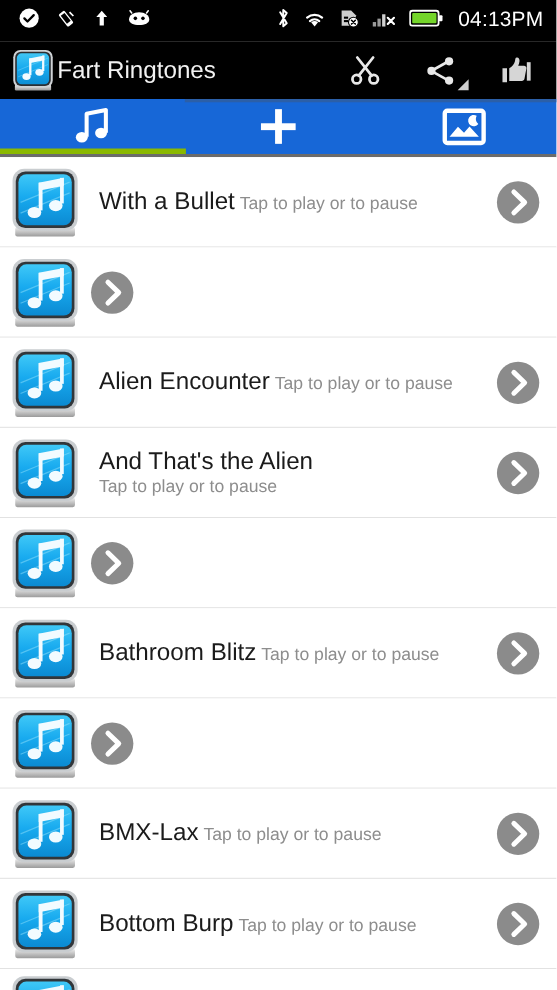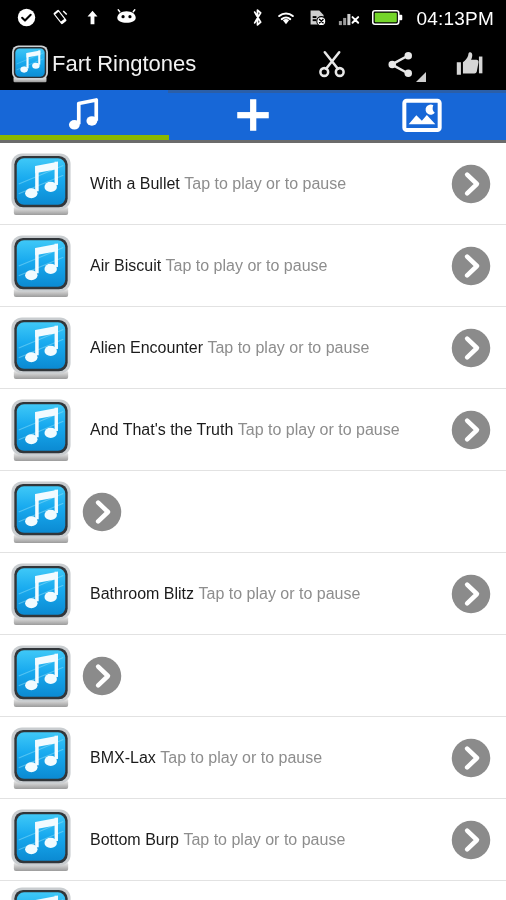--- a/index.html
+++ b/index.html
@@ -42,21 +42,21 @@
   .tabshadow { height:3px; background:#6b6b6b; }
   .tabshadow-blue { position:absolute; left:168px; right:0; top:0; height:3px; background:#2b5fa8; }
 
   
   .list { position:relative; background:#fff; }
   .row { height:82px; display:flex; align-items:center; padding:0 14px 0 9px;
          border-bottom:1px solid #e2e2e2; background:#fff; }
   .row.partial { height:24px; overflow:hidden; border-bottom:none; align-items:flex-start; padding-top:4px; }
   .row-icon { width:64px; height:66px; flex:0 0 auto; }
   .row-text { flex:1 1 auto; margin-left:17px; min-width:0; }
-  .row-title { font-size:16px; color:#1b1b1b; line-height:26px; white-space:nowrap;
+  .row-title { font-size:22px; color:#1b1b1b; line-height:26px; white-space:nowrap;
                overflow:hidden; text-overflow:ellipsis; }
   .row-sub { font-size:16px; color:#8d8d8d; line-height:22px; margin-top:3px; white-space:nowrap; }
   .row-arrow { flex:0 0 auto; width:42px; height:42px; margin-left:8px; }
 
   
   .mi-outer { width:100%; height:100%; display:block; }
 </style>
 </head>
 <body>
 
@@ -260,24 +260,20 @@
         <rect x="5.5" y="5" width="55" height="53" rx="9" fill="#31363a"></rect>
         <rect x="8" y="7.5" width="50" height="48" rx="7.5" class="gblue" fill="url(#rBlue)"></rect>
         <path d="M10 34 L56 15 M10 44 L56 25" stroke="#8fe0fa" stroke-width="1.2" opacity=".5" fill="none"></path>
         <path d="M27 15.5 L50.5 11 L50.5 18.5 L27 23 Z" fill="#f2fbff"></path>
         <rect x="27" y="15.5" width="3.6" height="26" fill="#f2fbff"></rect>
         <rect x="47" y="11" width="3.5" height="24" fill="#f2fbff"></rect>
         <ellipse cx="23" cy="43.5" rx="6.4" ry="5.2" fill="#f2fbff"></ellipse>
         <ellipse cx="43" cy="37" rx="6.4" ry="5.2" fill="#f2fbff"></ellipse>
       </svg>
     </span>
-    <span class="row-text">
-      <span class="row-title">Air Biscuit</span>
-      <span class="row-sub">Tap to play or to pause</span>
-    </span>
     <span class="row-arrow">
       <svg width="42" height="42" viewBox="0 0 24 24">
         <circle cx="12" cy="12" r="11" fill="#8b8b8b"></circle>
         <path d="M9.8 6.6L15.4 12l-5.6 5.4" fill="none" stroke="#fff" stroke-width="2.6" stroke-linecap="round" stroke-linejoin="round"></path>
       </svg>
     </span>
   </div>
 
   <div class="row">
     <span class="row-icon">
@@ -315,21 +311,21 @@
         <rect x="8" y="7.5" width="50" height="48" rx="7.5" class="gblue" fill="url(#rBlue)"></rect>
         <path d="M10 34 L56 15 M10 44 L56 25" stroke="#8fe0fa" stroke-width="1.2" opacity=".5" fill="none"></path>
         <path d="M27 15.5 L50.5 11 L50.5 18.5 L27 23 Z" fill="#f2fbff"></path>
         <rect x="27" y="15.5" width="3.6" height="26" fill="#f2fbff"></rect>
         <rect x="47" y="11" width="3.5" height="24" fill="#f2fbff"></rect>
         <ellipse cx="23" cy="43.5" rx="6.4" ry="5.2" fill="#f2fbff"></ellipse>
         <ellipse cx="43" cy="37" rx="6.4" ry="5.2" fill="#f2fbff"></ellipse>
       </svg>
     </span>
     <span class="row-text">
-      <span class="row-title">And That's the Truth</span>
+      <span class="row-title">And That's the Alien</span>
       <span class="row-sub">Tap to play or to pause</span>
     </span>
     <span class="row-arrow">
       <svg width="42" height="42" viewBox="0 0 24 24">
         <circle cx="12" cy="12" r="11" fill="#8b8b8b"></circle>
         <path d="M9.8 6.6L15.4 12l-5.6 5.4" fill="none" stroke="#fff" stroke-width="2.6" stroke-linecap="round" stroke-linejoin="round"></path>
       </svg>
     </span>
   </div>
 

